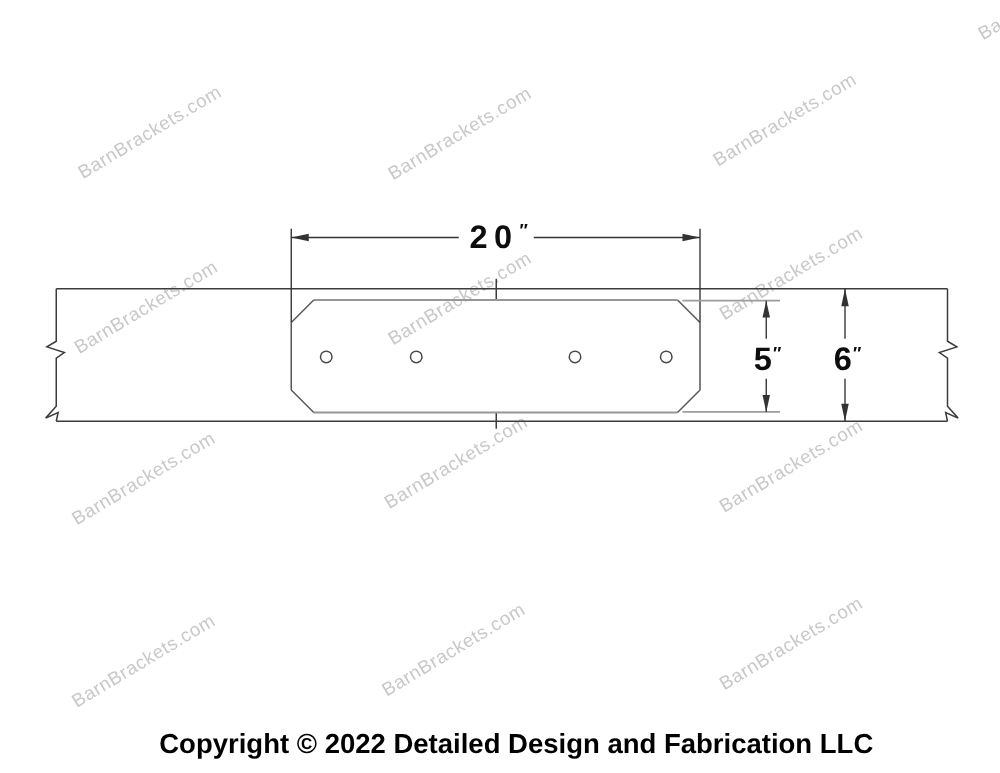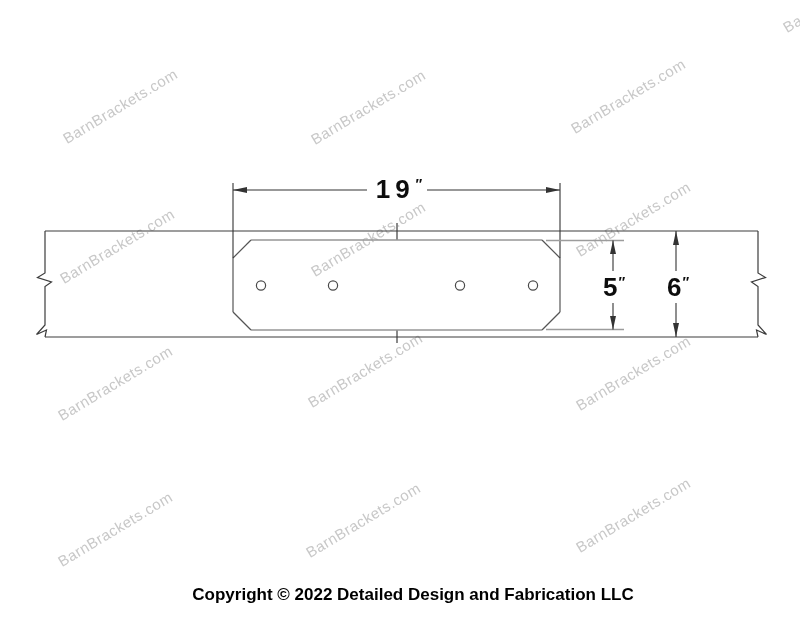--- a/index.html
+++ b/index.html
@@ -21,21 +21,21 @@
     position:absolute;z-index:3;color:#0d0d0d;
     font-weight:700;font-size:26px;line-height:1;
     transform:translate(-50%,-50%);white-space:nowrap;
   }
   .dim .unit{font-size:14px;font-weight:700;position:relative;top:-9px;margin-left:1px;}
   .dim-18 .val{letter-spacing:5px;}
   
   .copyright{
     position:absolute;left:calc(50% + 13px);top:595px;z-index:3;
     transform:translate(-50%,-50%);white-space:nowrap;
-    font-weight:700;font-size:17px;color:#000;
+    font-weight:700;font-size:22px;color:#000;
   }
 </style>
 </head>
 <body>
 
 <div id="stage">
 
   <div class="wm" style="left:120px;top:106px;">BarnBrackets.com</div>
   <div class="wm" style="left:368px;top:107px;">BarnBrackets.com</div>
   <div class="wm" style="left:628px;top:96px;">BarnBrackets.com</div>
@@ -99,21 +99,21 @@
 
     <g stroke="#333333" stroke-width="1.1" fill="none">
       <line x1="676" y1="231" x2="676" y2="271"></line>
       <line x1="676" y1="303" x2="676" y2="337"></line>
       <polygon points="676,231 673,245 679,245" fill="#333333" stroke="none"></polygon>
       <polygon points="676,337 673,323 679,323" fill="#333333" stroke="none"></polygon>
     </g>
   </svg>
 
   <div class="dim dim-18" style="left:399px;top:189px;">
-    <span class="val">19</span><span class="unit">″</span>
+    <span class="val">20</span><span class="unit">″</span>
   </div>
   <div class="dim" style="left:614px;top:287px;">
     <span class="val">5</span><span class="unit">″</span>
   </div>
   <div class="dim" style="left:678px;top:287px;">
     <span class="val">6</span><span class="unit">″</span>
   </div>
 
   <div class="copyright">Copyright © 2022 Detailed Design and Fabrication LLC</div>
 

